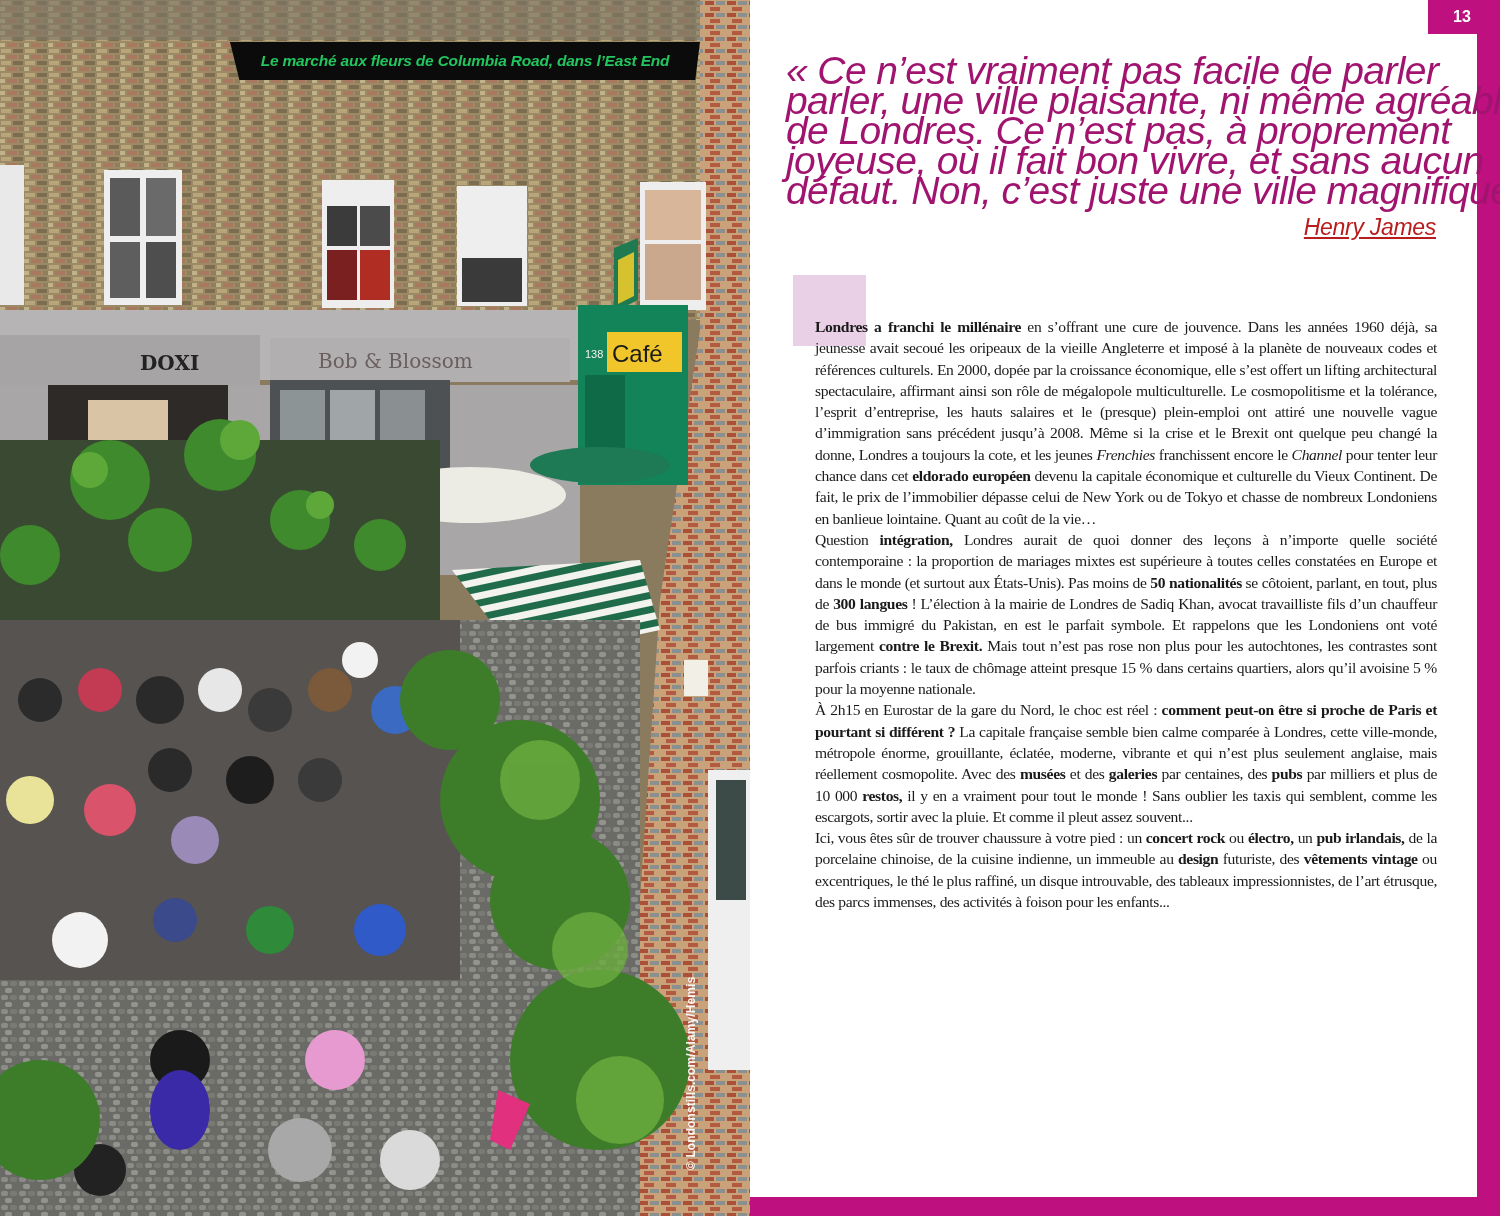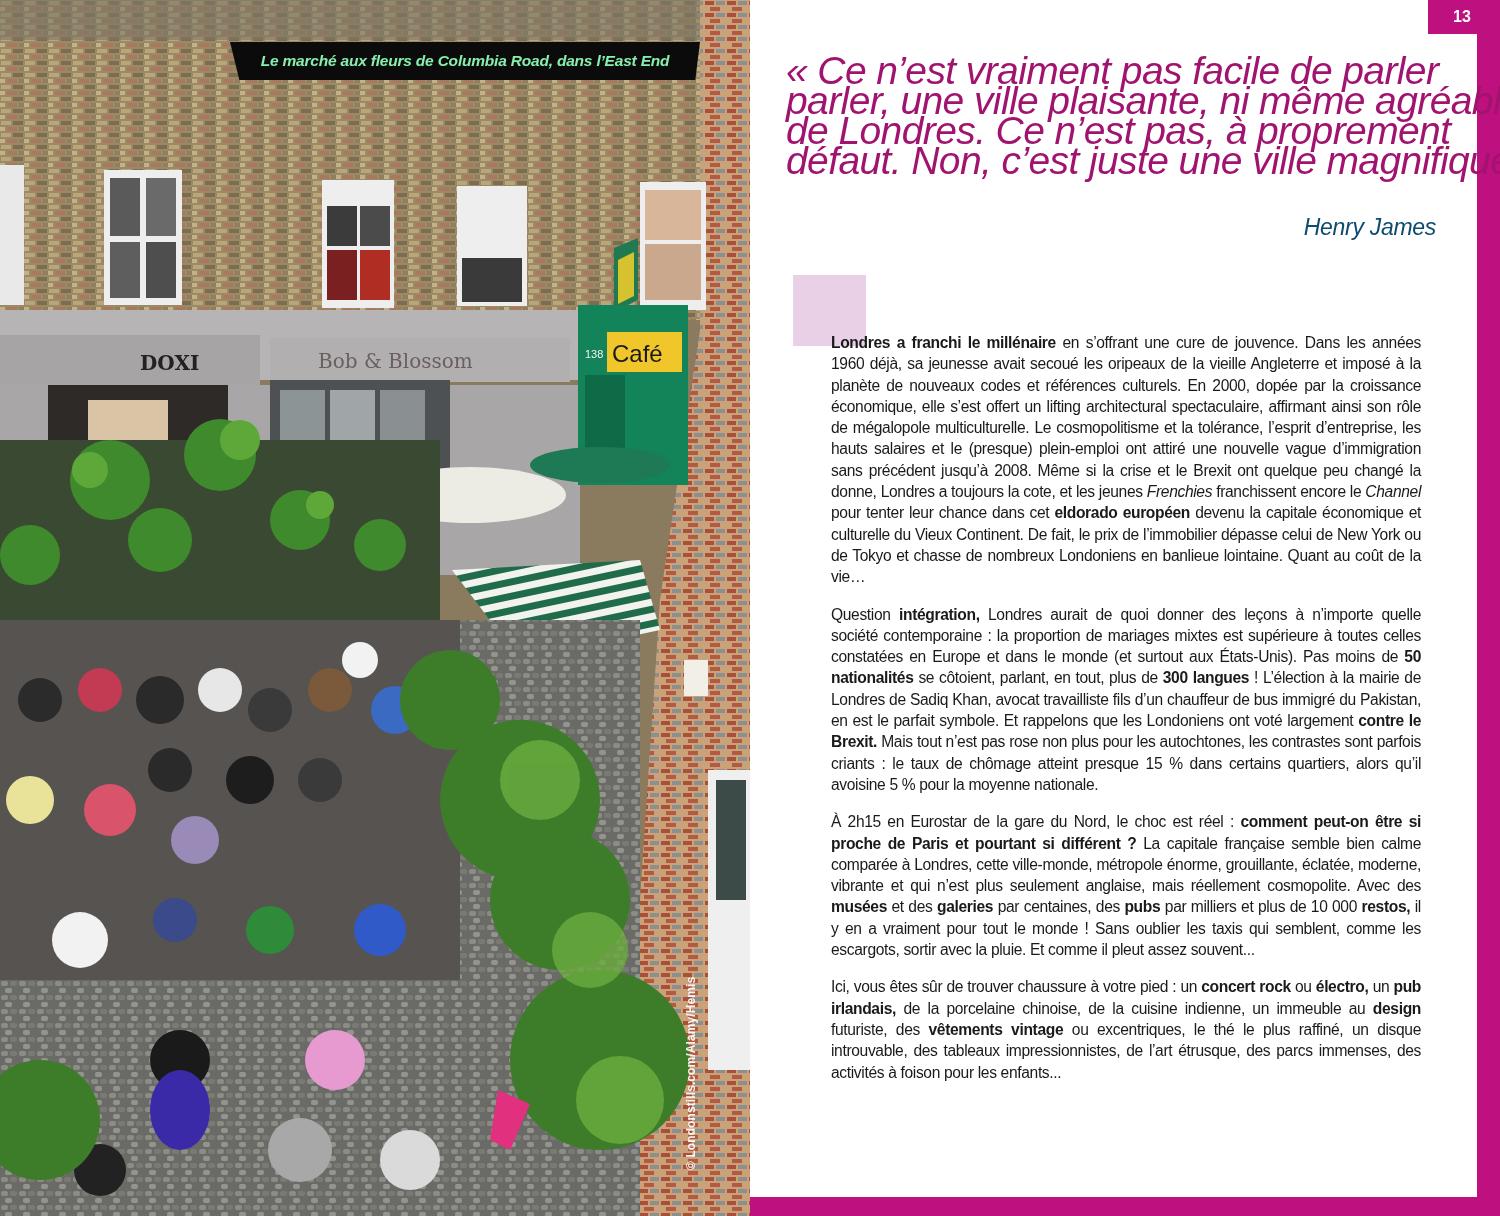--- a/index.html
+++ b/index.html
@@ -11,21 +11,21 @@
     
     .photo {
       position: absolute; left: 0; top: 0; width: 750px; height: 1216px; overflow: hidden;
       background: #8a7a5e;
     }
     .photo svg { position: absolute; left: 0; top: 0; }
     .caption {
       position: absolute; left: 230px; top: 42px; width: 470px; height: 38px;
       background: #0b0b0b;
       clip-path: polygon(0 0, 100% 0, 99% 100%, 2% 100%);
-      color: #86efac; font-style: italic; font-weight: bold; font-size: 15.5px;
+      color: #22c55e; font-style: italic; font-weight: bold; font-size: 15.5px;
       display: flex; align-items: center; justify-content: center; letter-spacing: -0.2px;
     }
     .credit {
       position: absolute; left: 684px; top: 1170px; transform-origin: 0 0; transform: rotate(-90deg);
       color: #ffffff; font-weight: bold; font-size: 12px; white-space: nowrap; opacity: 0.92;
       letter-spacing: 0.1px;
     }
     
     .right-page {
       position: absolute; left: 750px; top: 0; width: 750px; height: 1216px; background: #ffffff;
@@ -36,28 +36,28 @@
       position: absolute; left: 1428px; top: 0; width: 72px; height: 34px; background: #be107f;
       color: #ffffff; font-weight: bold; font-size: 16px; display: flex; align-items: center; justify-content: center;
       padding-right: 4px; box-sizing: border-box;
     }
     .quote {
       position: absolute; right: 64px; top: 56px; width: 650px; text-align: right;
       color: #a0136f; font-style: italic; font-size: 39px; line-height: 30px; letter-spacing: -0.6px;
     }
     .quote .line { display: block; white-space: nowrap; }
     .quote-author {
-      position: absolute; right: 64px; top: 214px; color: #0c4a6e; font-style: italic; font-size: 23px; letter-spacing: -0.3px;
+      position: absolute; right: 64px; top: 214px; color: #b91c1c; font-style: italic; font-size: 23px; letter-spacing: -0.3px; text-decoration: underline;
     }
     .pink-square { position: absolute; left: 793px; top: 275px; width: 73px; height: 71px; background: #ead0e6; }
     .body-text {
       position: absolute; left: 815px; top: 316px; width: 622px;
       color: #1a1a1a; font-size: 15.6px; line-height: 21.3px; letter-spacing: -0.35px;
     }
-    .body-text p { margin: 16px; text-align: justify; }
+    .body-text p { margin: 0; text-align: justify; font-family: Liberation Serif, serif; }
     .body-text b { font-weight: bold; }
   </style>
 </head>
 <body>
 
 <div class="photo">
   <svg width="750" height="1216" viewBox="0 0 750 1216">
     <defs>
       <pattern id="brick" width="24" height="12" patternUnits="userSpaceOnUse">
         <rect width="24" height="12" fill="#9c8a66"></rect>
@@ -203,20 +203,21 @@
 
 <div class="right-page"></div>
 <div class="frame-right"></div>
 <div class="frame-bottom"></div>
 <div class="page-number">13</div>
 
 <div class="quote">
   <span class="line">« Ce n’est vraiment pas facile de parler</span>
   <span class="line">parler, une ville plaisante, ni même agréable,</span>
   <span class="line">de Londres. Ce n’est pas, à proprement</span>
+  <span class="line">joyeuse, où il fait bon vivre, et sans aucun</span>
   <span class="line">défaut. Non, c’est juste une ville magnifique. »</span>
 </div>
 <div class="quote-author">Henry James</div>
 
 <div class="pink-square"></div>
 
 <div class="body-text">
   <p><b>Londres a franchi le millénaire</b> en s’offrant une cure de jouvence. Dans les années 1960 déjà, sa jeunesse avait secoué les oripeaux de la vieille Angleterre et imposé à la planète de nouveaux codes et références culturels. En 2000, dopée par la croissance économique, elle s’est offert un lifting architectural spectaculaire, affirmant ainsi son rôle de mégalopole multiculturelle. Le cosmopolitisme et la tolérance, l’esprit d’entreprise, les hauts salaires et le (presque) plein-emploi ont attiré une nouvelle vague d’immigration sans précédent jusqu’à 2008. Même si la crise et le Brexit ont quelque peu changé la donne, Londres a toujours la cote, et les jeunes <i>Frenchies</i> franchissent encore le <i>Channel</i> pour tenter leur chance dans cet <b>eldorado européen</b> devenu la capitale économique et culturelle du Vieux Continent. De fait, le prix de l’immobilier dépasse celui de New York ou de Tokyo et chasse de nombreux Londoniens en banlieue lointaine. Quant au coût de la vie…</p>
   <p>Question <b>intégration,</b> Londres aurait de quoi donner des leçons à n’importe quelle société contemporaine : la proportion de mariages mixtes est supérieure à toutes celles constatées en Europe et dans le monde (et surtout aux États-Unis). Pas moins de <b>50 nationalités</b> se côtoient, parlant, en tout, plus de <b>300 langues</b> ! L’élection à la mairie de Londres de Sadiq Khan, avocat travailliste fils d’un chauffeur de bus immigré du Pakistan, en est le parfait symbole. Et rappelons que les Londoniens ont voté largement <b>contre le Brexit.</b> Mais tout n’est pas rose non plus pour les autochtones, les contrastes sont parfois criants : le taux de chômage atteint presque 15 % dans certains quartiers, alors qu’il avoisine 5 % pour la moyenne nationale.</p>
   <p>À 2h15 en Eurostar de la gare du Nord, le choc est réel : <b>comment peut-on être si proche de Paris et pourtant si différent ?</b> La capitale française semble bien calme comparée à Londres, cette ville-monde, métropole énorme, grouillante, éclatée, moderne, vibrante et qui n’est plus seulement anglaise, mais réellement cosmopolite. Avec des <b>musées</b> et des <b>galeries</b> par centaines, des <b>pubs</b> par milliers et plus de 10 000 <b>restos,</b> il y en a vraiment pour tout le monde ! Sans oublier les taxis qui semblent, comme les escargots, sortir avec la pluie. Et comme il pleut assez souvent...</p>

